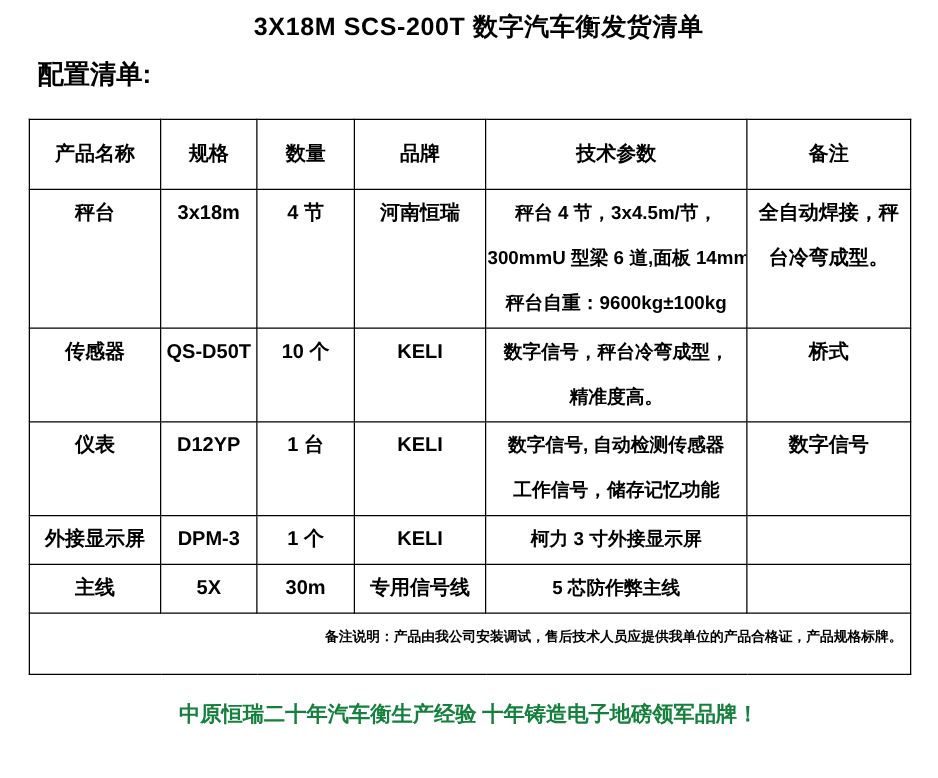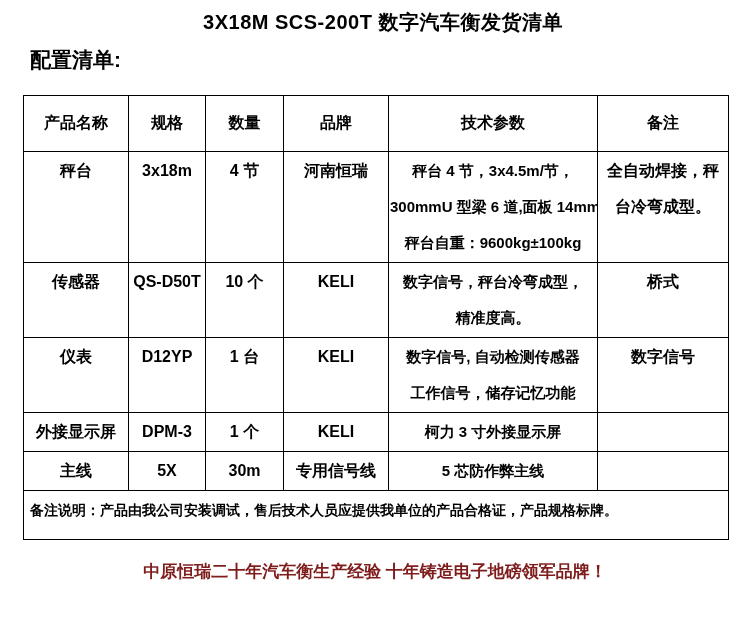--- a/index.html
+++ b/index.html
@@ -59,32 +59,32 @@
   tr.row-6 { height: 35px; }
   tr.row-remark { height: 49px; }
   td.cell-params { padding: 1px 1px; }
   td.cell-params .param-line {
     font-size: 15px;
     white-space: nowrap;
     line-height: 36px;
   }
   td.cell-note { padding: 1px 5px; }
   td.cell-remark {
-    text-align: left;
-    font-size: 14px;
+    text-align: right;
+    font-size: 11px;
     white-space: nowrap;
     padding: 1px 6px;
     line-height: 36px;
   }
   .footer {
     margin-top: 21px;
     text-align: center;
     font-size: 17px;
     line-height: 21px;
-    color: #7f1d1d;
+    color: #15803d;
     font-weight: bold;
   }
 </style>
 </head>
 <body>
 
 <div>
 
   <h1 class="title">3X18M SCS-200T 数字汽车衡发货清单</h1>
 

